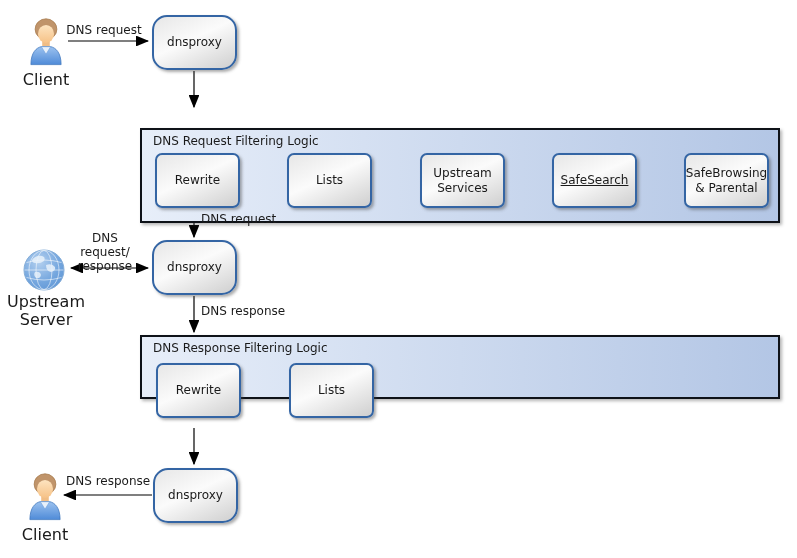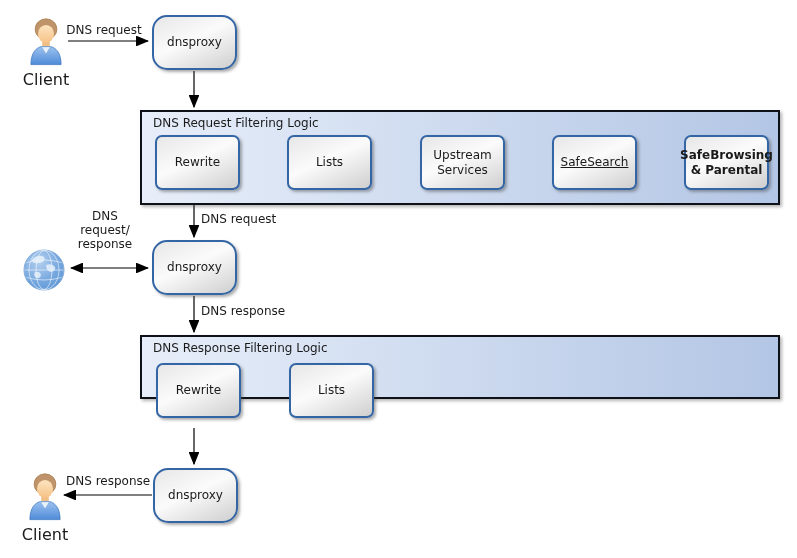--- a/index.html
+++ b/index.html
@@ -87,32 +87,32 @@
       <path d="M13,32 L18,40 L23,32 Z" fill="#e8f1fb" stroke="#6ea0dc" stroke-width="0.7"></path>
       <ellipse cx="18" cy="13.5" rx="11.5" ry="11" fill="#c0946a" stroke="#a77c4f" stroke-width="0.8"></ellipse>
       <ellipse cx="18" cy="18.5" rx="8.5" ry="9.5" fill="url(#face)"></ellipse>
     </svg>
   </div>
   <div class="actor-label" style="left:16px;top:71px;width:60px;">Client</div>
 
   <div class="node" style="left:152px;top:15px;">dnsproxy</div>
   <div class="edge-label" style="left:62px;top:24px;width:84px;text-align:center;">DNS request</div>
 
-  <div class="group" style="top:110px;height:95px;">
+  <div class="group" style="top:128px;height:95px;">
     <div class="group-title">DNS Request Filtering Logic</div>
     <div class="fbox" style="left:13px;top:23px;">Rewrite</div>
     <div class="fbox" style="left:145px;top:23px;">Lists</div>
     <div class="fbox" style="left:278px;top:23px;">Upstream Services</div>
     <div class="fbox" style="left:410px;top:23px;text-decoration:underline;">SafeSearch</div>
-    <div class="fbox" style="left:542px;top:23px;font-weight:bold;">SafeBrowsing &amp; Parental</div>
+    <div class="fbox" style="left:542px;top:23px;">SafeBrowsing &amp; Parental</div>
   </div>
 
   <div class="edge-label" style="left:201px;top:213px;">DNS request</div>
   <div class="node" style="left:152px;top:240px;">dnsproxy</div>
-  <div class="edge-label wrap" style="left:70px;top:210px;width:70px;">DNS request/ response</div>
+  <div class="edge-label wrap" style="left:70px;top:232px;width:70px;">DNS request/ response</div>
   <div class="edge-label" style="left:201px;top:305px;">DNS response</div>
 
   <div class="actor" style="left:22px;top:248px;">
     <svg width="44" height="44" viewBox="0 0 44 44">
       <defs>
         <radialGradient id="glb" cx="0.38" cy="0.3" r="0.85">
           <stop offset="0" stop-color="#b4d0ef"></stop>
             <stop offset="0.6" stop-color="#74a6de"></stop>
             <stop offset="1" stop-color="#5b93d4"></stop>
         </radialGradient>
@@ -125,20 +125,21 @@
         <path d="M4.5,14.5 Q22,9.5 39.5,14.5"></path>
         <path d="M4.5,29.5 Q22,34.5 39.5,29.5"></path>
       </g>
       <g fill="rgba(232,241,250,0.85)">
         <path d="M10,12 Q14,7 20,8 Q24,9 22,13 Q18,16 13,15 Q10,14.5 10,12 Z"></path>
         <path d="M24,17 Q30,15 33,19 Q34,23 29,24 Q24,23 24,17 Z"></path>
         <path d="M13,24 Q18,23 19,27 Q18,31 14,30 Q11,27 13,24 Z"></path>
       </g>
     </svg>
   </div>
+  <div class="actor-label" style="left:7px;top:293px;width:78px;">Upstream Server</div>
 
   <div class="group" style="top:335px;height:64px;">
     <div class="group-title">DNS Response Filtering Logic</div>
     <div class="fbox" style="left:14px;top:26px;">Rewrite</div>
     <div class="fbox" style="left:147px;top:26px;">Lists</div>
   </div>
 
   <div class="node" style="left:153px;top:468px;">dnsproxy</div>
   <div class="edge-label" style="left:66px;top:475px;">DNS response</div>
 

